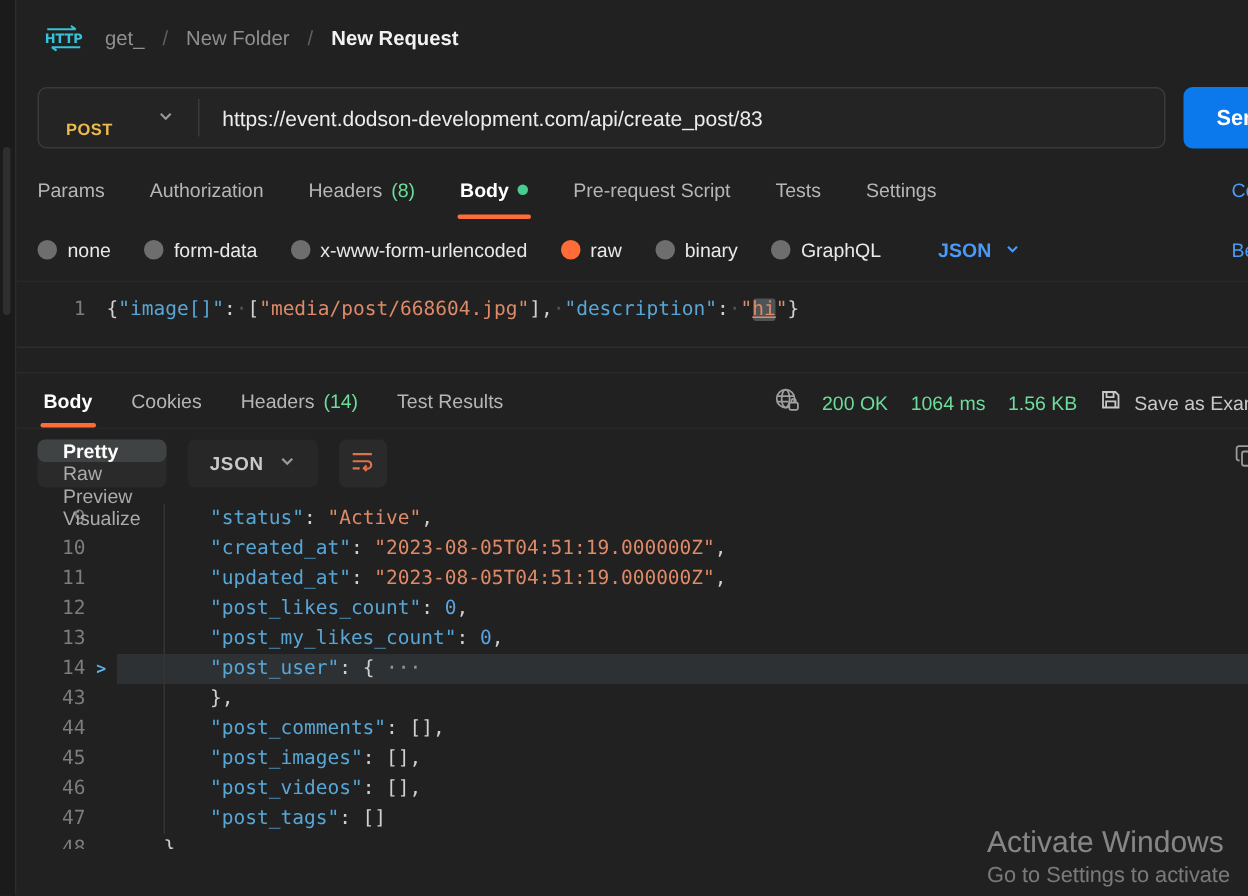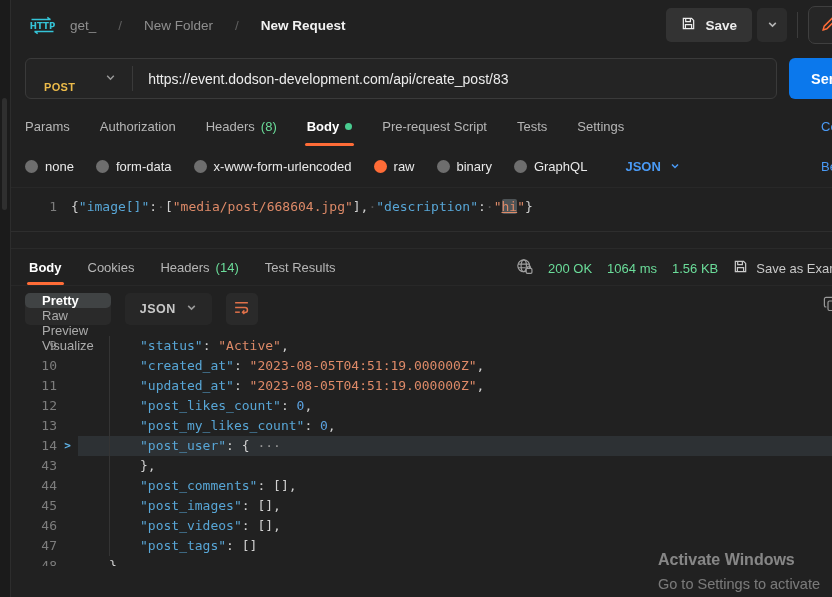--- a/index.html
+++ b/index.html
@@ -7,21 +7,21 @@
   body { background:#212121; font-family:"Liberation Sans",sans-serif; position:relative; color:#d6d6d6; }
 
   .left-strip { position:absolute; left:0; top:0; width:11px; height:597px; background:#1b1b1b; border-right:1px solid #2d2d2d; }
   .strip-thumb { position:absolute; left:2px; top:98px; width:5px; height:112px; background:#2f2f2f; border-radius:3px; }
 
   .main { margin-left:11px; width:821px; height:566px; display:flex; flex-direction:column; overflow:hidden; }
 
   
   .topbar { height:50px; display:flex; align-items:center; padding-left:18px; gap:14px; flex-shrink:0; }
   .http-logo { display:flex; align-items:center; }
-  .crumbs { display:flex; gap:22px; font-size:13.5px; align-items:flex-end; }
+  .crumbs { display:flex; gap:12px; font-size:13.5px; align-items:flex-end; }
   .crumb.dim { color:#8f8f8f; cursor:pointer; }
   .sep { color:#5f5f5f; }
   .crumb.current { color:#f2f2f2; font-weight:700; }
   .top-right { margin-left:auto; display:flex; align-items:center; }
   .save-btn { display:flex; align-items:center; gap:9px; background:#333333; border:none; color:#ededed; font-family:inherit; font-size:13.5px; font-weight:600; height:34px; padding:0 15px; border-radius:5px; cursor:pointer; }
   .save-caret { width:30px; height:34px; background:#2c2c2c; border:none; border-radius:5px; display:flex; align-items:center; justify-content:center; margin-left:5px; cursor:pointer; }
   .vdiv { width:1px; height:26px; background:#3c3c3c; margin:0 10px; }
   .edit-box { width:42px; height:38px; border:1px solid #3f3f3f; background:#262626; border-radius:7px; display:flex; align-items:center; justify-content:center; margin-right:-18px; cursor:pointer; }
 
   
@@ -86,21 +86,21 @@
   .tk.key { color:#58a6d6; }
   .tk.str { color:#de8a68; }
   .tk.num { color:#5ba2e0; }
   .tk.pun { color:#d0d0d0; }
   .tk.ws  { color:#555555; }
   .tk.ellipsis { color:#969696; }
   .tk.hlsel { background:#4d5356; border-radius:2px;text-decoration:underline; }
   .tk.boxed { outline:1px solid #707070; }
 
   
-  .watermark { position:absolute; left:658px; top:551px; color:rgba(255,255,255,0.46); font-size:16px; font-weight:700; white-space:nowrap; pointer-events:none; }
+  .watermark { position:absolute; left:658px; top:551px; color:rgba(255,255,255,0.46); font-size:20px; font-weight:400; white-space:nowrap; pointer-events:none; }
   .watermark-sub { position:absolute; left:658px; top:576px; color:rgba(255,255,255,0.40); font-size:14.5px; font-weight:300; white-space:nowrap; pointer-events:none; }
 </style>
 </head>
 <body>
 
 <div class="left-strip">
   <div class="strip-thumb"></div>
 </div>
 
 <div class="main">
@@ -112,41 +112,20 @@
           <text x="13.5" y="12.6" fill="#35c4d7" font-size="8.6" font-weight="bold" text-anchor="middle" font-family="DejaVu Sans, sans-serif">HTTP</text>
         </svg>
     </span>
     <div class="crumbs">
       <span class="crumb dim">get_</span>
       <span class="sep">/</span>
       <span class="crumb dim">New Folder</span>
       <span class="sep">/</span>
       <span class="crumb current">New Request</span>
     </div>
-    <div class="top-right">
-      <button class="save-btn">
-        <span><svg width="15" height="15" viewBox="0 0 16 16" fill="none" stroke="#ededed" stroke-width="1.3">
-              <path d="M2.5 2.5h8.8l2.2 2.2v8.8H2.5z"></path>
-              <path d="M5 2.7v3.4h5V2.7"></path>
-              <path d="M4.7 13.3V9.2h6.6v4.1"></path>
-            </svg></span>
-        <span>Save</span>
-      </button>
-      <button class="save-caret">
-        <span><svg width="11" height="11" viewBox="0 0 10 10" fill="none" stroke="#b5b5b5" stroke-width="1.4">
-              <path d="M2 3.5l3 3 3-3"></path>
-            </svg></span>
-      </button>
-      <div class="vdiv"></div>
-      <button class="edit-box">
-        <span><svg width="17" height="17" viewBox="0 0 16 16">
-              <path d="M2 14l1-3.5 8-8a1.4 1.4 0 0 1 2 0l.5.5a1.4 1.4 0 0 1 0 2l-8 8z" fill="none" stroke="#ff6c37" stroke-width="1.4"></path>
-            </svg></span>
-      </button>
-    </div>
   </div>
 
   <div class="url-row">
     <div class="url-box">
       <button class="method-btn">
         <span class="method-lbl">POST</span>
         <span><svg width="11" height="11" viewBox="0 0 10 10" fill="none" stroke="#9a9a9a" stroke-width="1.3">
               <path d="M2 3.5l3 3 3-3"></path>
             </svg></span>
       </button>

